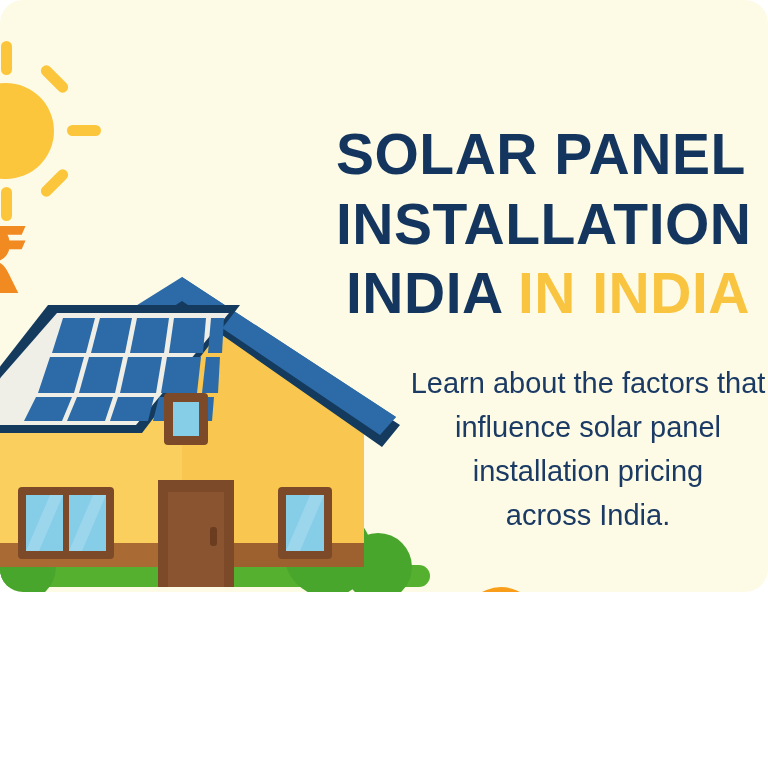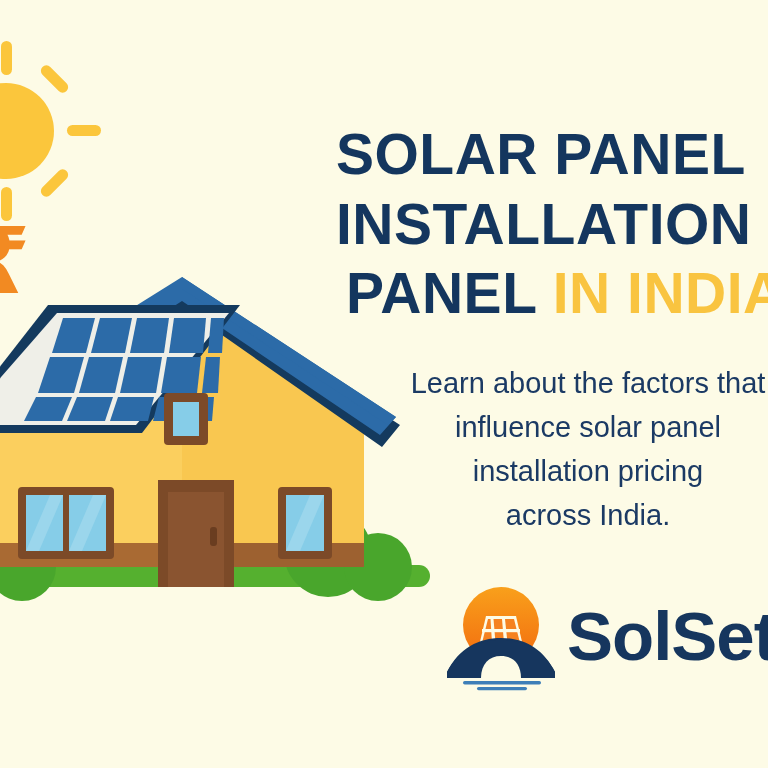--- a/index.html
+++ b/index.html
@@ -3,24 +3,25 @@
 <meta charset="utf-8">
 <style>
   html, body {
     margin: 0;
     padding: 0;
     background: #ffffff;
   }
   #poster {
     position: relative;
     width: 768px;
-    height: 768px;
+    height: 592px;
     overflow: hidden;
     background: #FDFBE6;
     font-family: "Liberation Sans", sans-serif;
+    border-radius: 23px;
   }
 
   
   .sun-group {
     position: absolute;
     left: -90px;
     top: 35px;
     width: 240px;
     height: 240px;
   }
@@ -198,21 +199,21 @@
 
       <rect x="228" y="205" width="76" height="107" fill="#7C4A28"></rect>
       <rect x="238" y="217" width="56" height="95" fill="#8A5430"></rect>
       <rect x="280" y="252" width="7" height="19" rx="3" fill="#6A3D20"></rect>
     </svg>
   </div>
 
   <h1 class="headline">
     <span class="line line-1">SOLAR PANEL</span>
     <span class="line line-2">INSTALLATION</span>
-    <span class="line line-3"><span>PANEL </span><span class="accent">IN INDIA</span></span>
+    <span class="line line-3"><span>INDIA </span><span class="accent">IN INDIA</span></span>
   </h1>
 
   <p class="subtitle">
     <span class="sline">Learn about the factors that</span>
     <span class="sline">influence solar panel</span>
     <span class="sline">installation pricing</span>
     <span class="sline">across India.</span>
   </p>
 
   <div class="logo-block">

